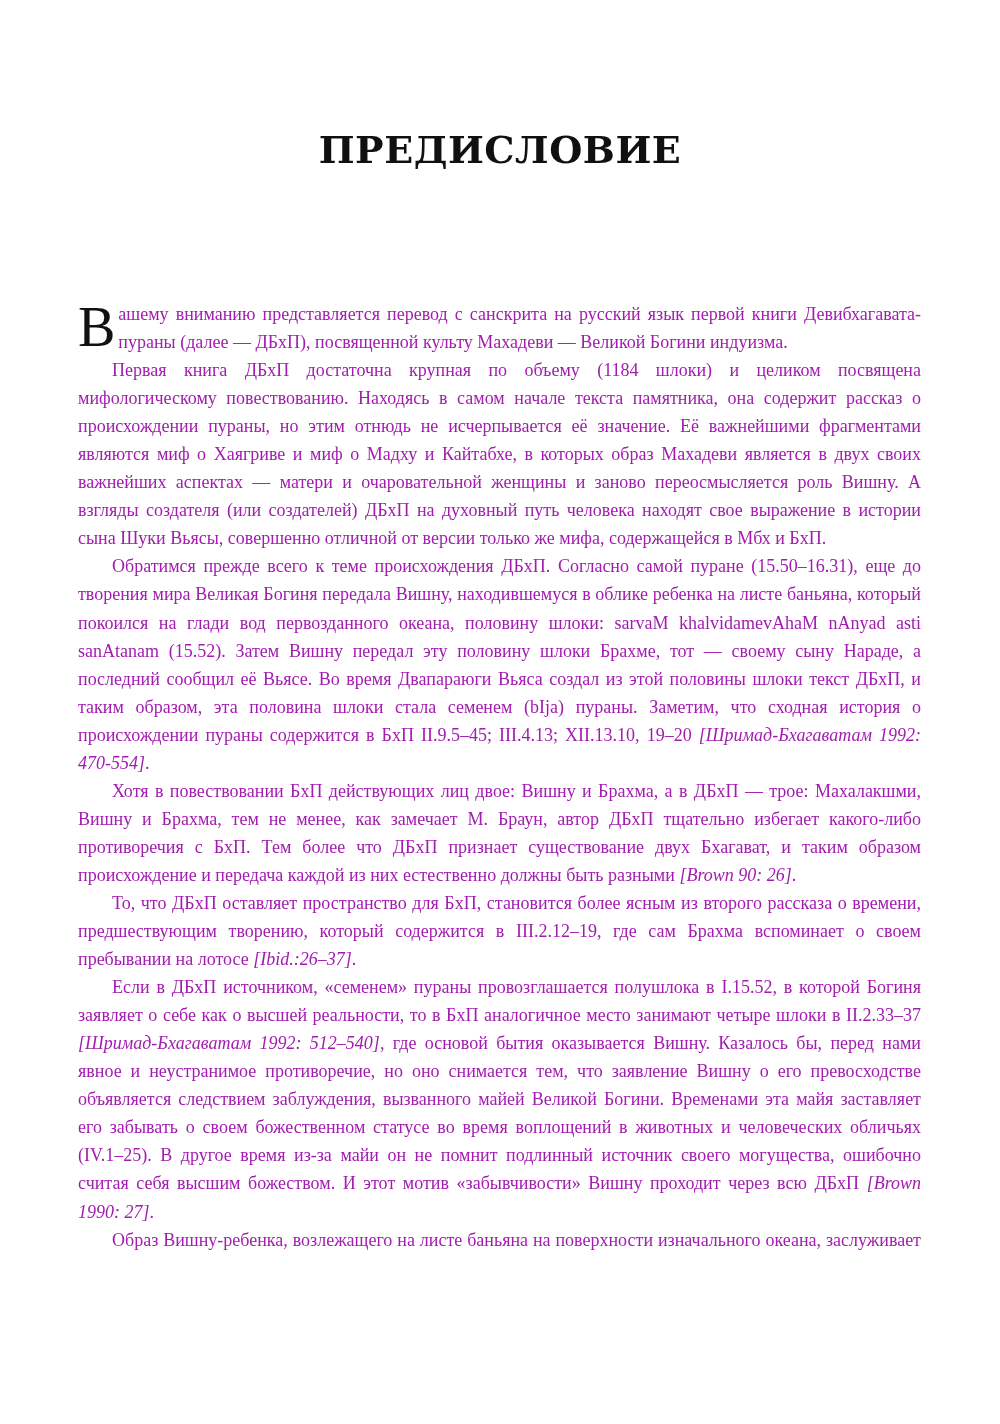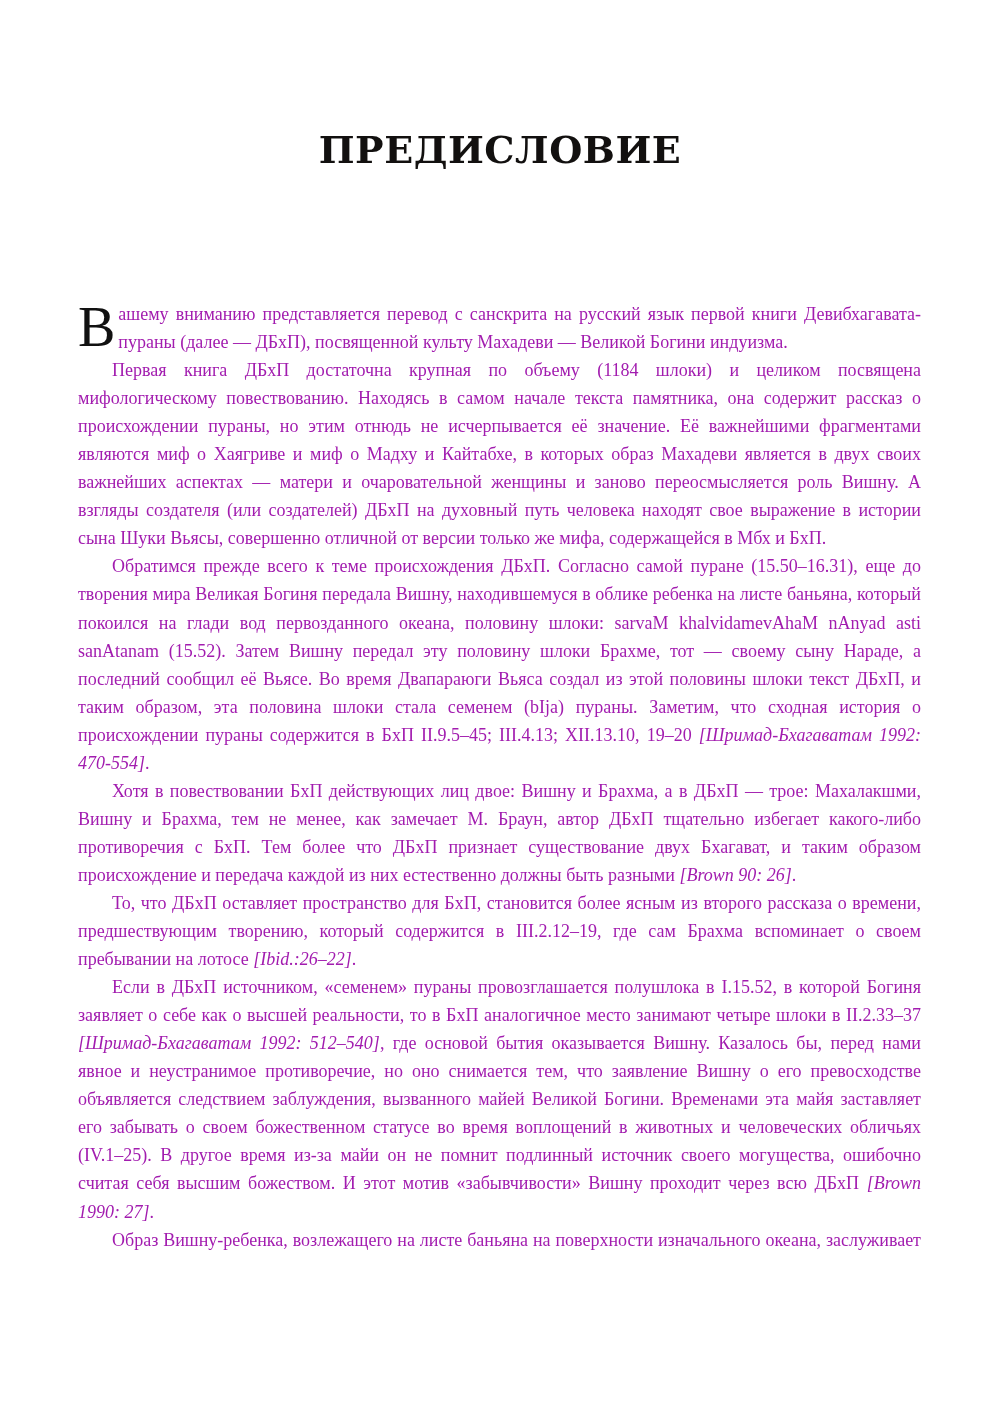--- a/index.html
+++ b/index.html
@@ -108,21 +108,21 @@
 
     <p class="para">
       <span>Обратимся прежде всего к теме происхождения ДБхП. Согласно самой пуране (15.50–16.31), еще до творения мира Великая Богиня передала Вишну, находившемуся в облике ребенка на листе баньяна, который покоился на глади вод первозданного океана, половину шлоки: </span><span class="translit">sarvaM khalvidamevAhaM nAnyad asti sanAtanam</span><span> (15.52). Затем Вишну передал эту половину шлоки Брахме, тот — своему сыну Нараде, а последний сообщил её Вьясе. Во время Двапараюги Вьяса создал из этой половины шлоки текст ДБхП, и таким образом, эта половина шлоки стала семенем (bIja) пураны. Заметим, что сходная история о происхождении пураны содержится в БхП II.9.5–45; III.4.13; XII.13.10, 19–20 </span><span class="ital">[Шримад-Бхагаватам 1992: 470-554]</span><span>.</span>
     </p>
 
     <p class="para">
       <span>Хотя в повествовании БхП действующих лиц двое: Вишну и Брахма, а в ДБхП — трое: Махалакшми, Вишну и Брахма, тем не менее, как замечает М. Браун, автор ДБхП тщательно избегает какого-либо противоречия с БхП. Тем более что ДБхП признает существование двух Бхагават, и таким образом происхождение и передача каждой из них естественно должны быть разными </span><span class="ital">[Brown 90: 26]</span><span>.</span>
     </p>
 
     <p class="para">
-      <span>То, что ДБхП оставляет пространство для БхП, становится более ясным из второго рассказа о времени, предшествующим творению, который содержится в III.2.12–19, где сам Брахма вспоминает о своем пребывании на лотосе </span><span class="ital">[Ibid.:26–22]</span><span>.</span>
+      <span>То, что ДБхП оставляет пространство для БхП, становится более ясным из второго рассказа о времени, предшествующим творению, который содержится в III.2.12–19, где сам Брахма вспоминает о своем пребывании на лотосе </span><span class="ital">[Ibid.:26–37]</span><span>.</span>
     </p>
 
     <p class="para">
       <span>Если в ДБхП источником, «семенем» пураны провозглашается полушлока в I.15.52, в которой Богиня заявляет о себе как о высшей реальности, то в БхП аналогичное место занимают четыре шлоки в II.2.33–37 </span><span class="ital">[Шримад-Бхагаватам 1992: 512–540]</span><span>, где основой бытия оказывается Вишну. Казалось бы, перед нами явное и неустранимое противоречие, но оно снимается тем, что заявление Вишну о его превосходстве объявляется следствием заблуждения, вызванного майей Великой Богини. Временами эта майя заставляет его забывать о своем божественном статусе во время воплощений в животных и человеческих обличьях (IV.1–25). В другое время из-за майи он не помнит подлинный источник своего могущества, ошибочно считая себя высшим божеством. И этот мотив «забывчивости» Вишну проходит через всю ДБхП </span><span class="ital">[Brown 1990: 27]</span><span>.</span>
     </p>
 
     <p class="para">Образ Вишну-ребенка, возлежащего на листе баньяна на поверхности изначального океана, заслуживает особого внимания, так как в данном случае Богиня предстает в своей важнейшей роли — роли матери. И как это типично для ДБхП, этот образ не является изобретением её автора, а заимствованием, в данном случае заимствованием из самой БхП, из мифа о мудреце Маркандее (XII.8–10). Маркандея просит показать Вишну, что есть майя. Вишну соглашается, и некоторое время спустя мудрец в медитиции видит бескрайний океан. Он блуждает по этому океану, пока не достигает баньянового дерева, растущего</p>
   </div>
 
   <div class="folio">6</div>

